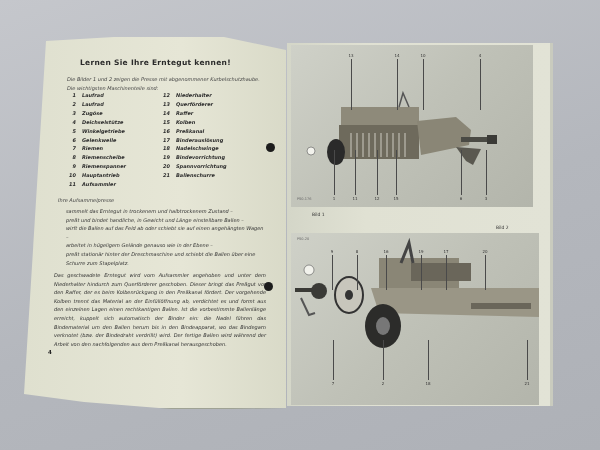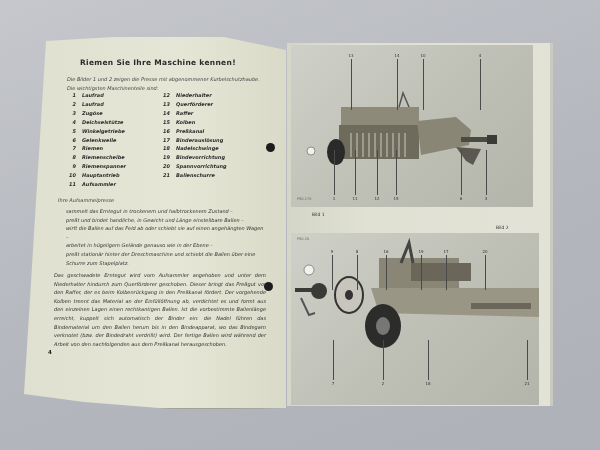--- a/index.html
+++ b/index.html
@@ -35,21 +35,21 @@
 </style>
 </head>
 <body>
 
 <div class="bg"></div>
 
 <div class="left-page"></div>
 <div class="hole" style="left:266px;top:143px;"></div>
 <div class="hole" style="left:264px;top:282px;"></div>
 
-<div class="title">Riemen Sie Ihre Maschine kennen!</div>
+<div class="title">Lernen Sie Ihre Erntegut kennen!</div>
 <div class="intro">Die Bilder 1 und 2 zeigen die Presse mit abgenommener Kurbelschutzhaube. Die wichtigsten Maschinenteile sind:</div>
 
 <div class="parts p-left" id="parts-left">
     <div class="row">
       <span class="num">1</span>
       <span>Laufrad</span>
     </div>
     <div class="row">
       <span class="num">2</span>
       <span>Laufrad</span>

